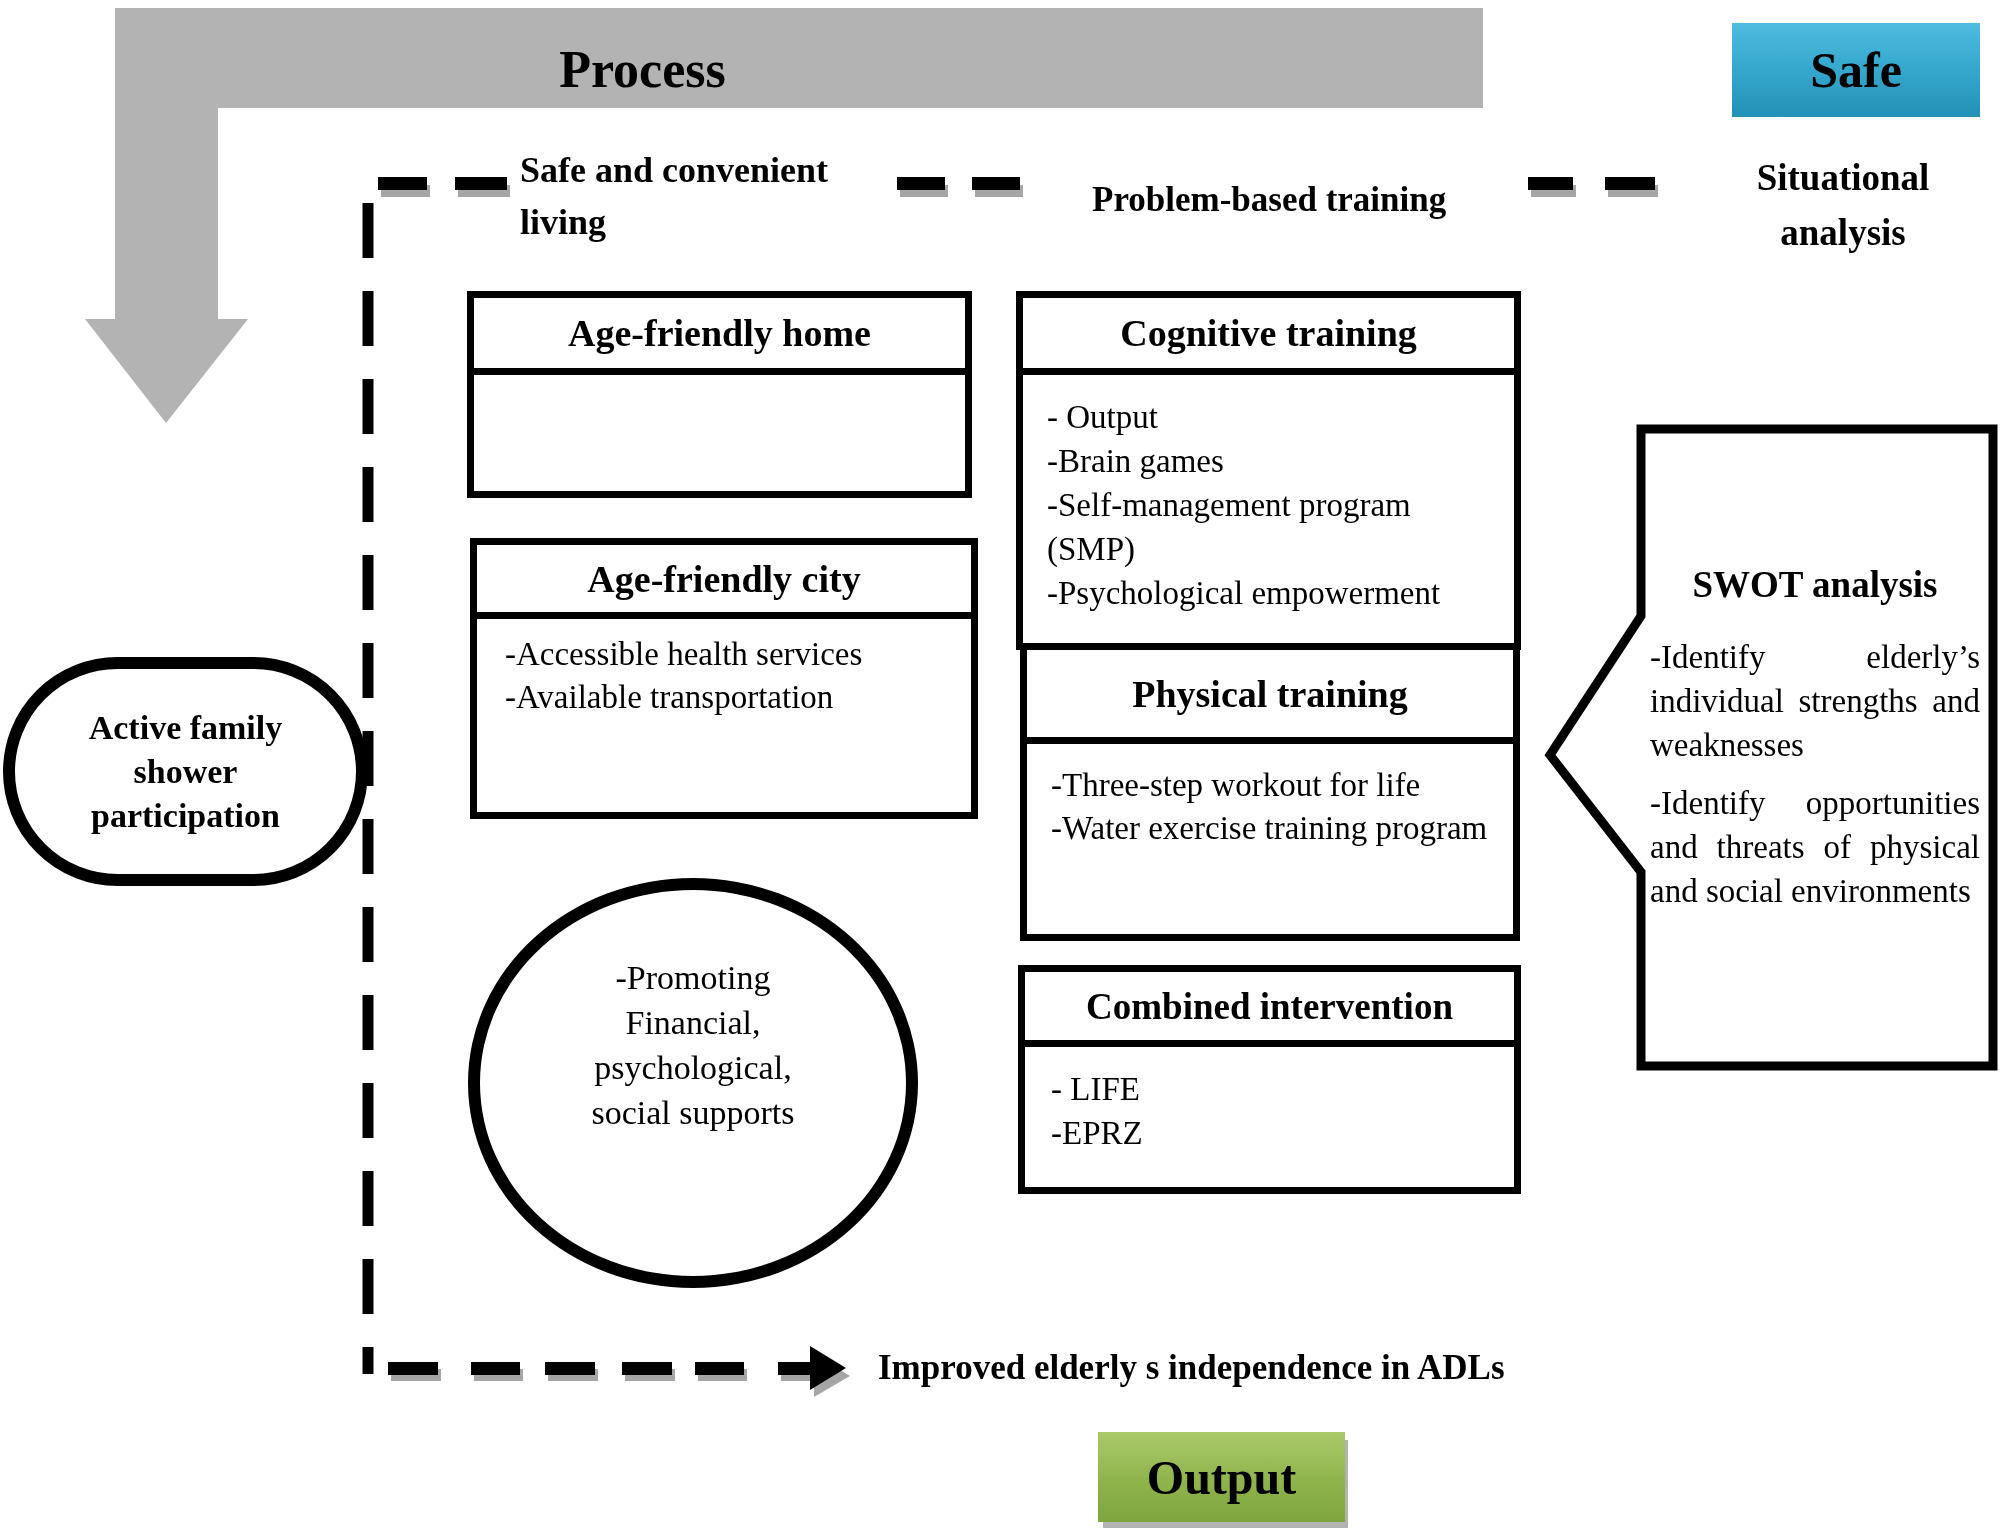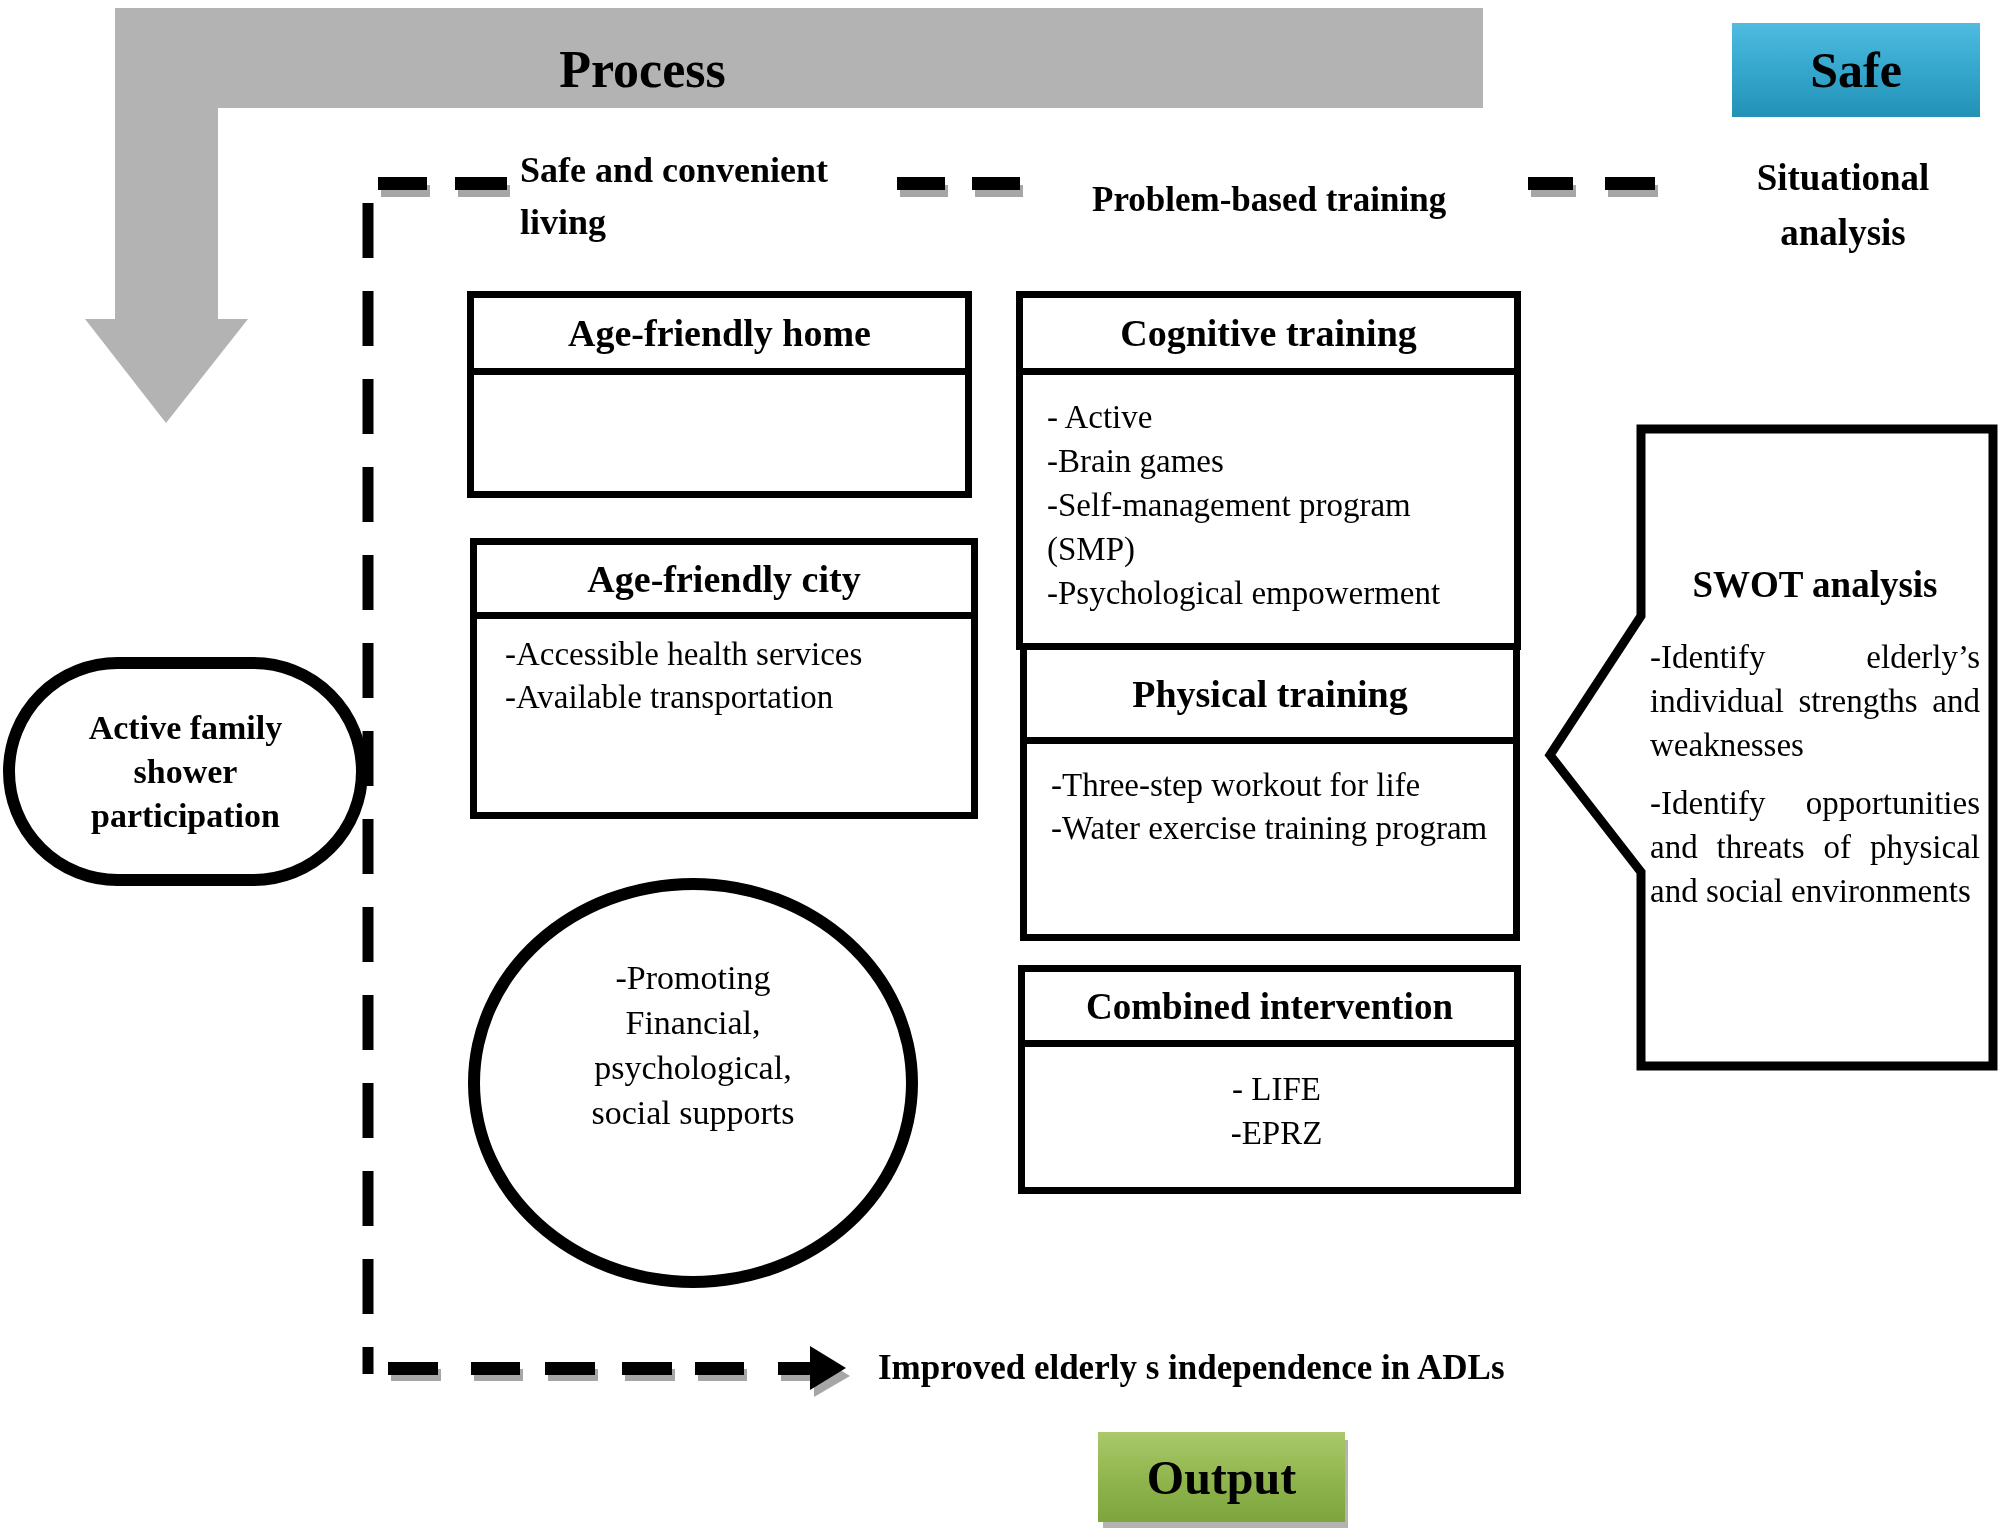--- a/index.html
+++ b/index.html
@@ -65,21 +65,21 @@
   #box-cognitive { left:1016px; top:291px; width:505px; height:359px; }
   #box-cognitive .dbox-title { height:77px; }
   #box-cognitive .dbox-body  { padding:20px 12px 0 24px; }
 
   #box-physical { left:1020px; top:643px; width:500px; height:298px; }
   #box-physical .dbox-title { height:94px; }
   #box-physical .dbox-body  { padding:20px 14px 0 24px; line-height:43px; }
 
   #box-combined { left:1018px; top:965px; width:503px; height:229px; }
   #box-combined .dbox-title { height:75px; font-size:37px; }
-  #box-combined .dbox-body  { padding:20px 12px 0 26px;text-align:center; }
+  #box-combined .dbox-body  { padding:20px 12px 0 26px; }
 
   
   #swot-content { left:1650px; top:429px; width:330px; }
   #swot-title {
     margin-top:132px; text-align:center;
     font-size:37px; font-weight:bold; line-height:48px;
   }
   .swot-p {
     margin-top:14px; font-size:33px; line-height:44px;
     text-align:justify; text-align-last:left;
@@ -184,21 +184,21 @@
     <div class="dbox-title">Age-friendly city</div>
     <div class="dbox-body">
       <div>-Accessible health services</div>
       <div>-Available transportation</div>
     </div>
   </div>
 
   <div class="abs dbox" id="box-cognitive">
     <div class="dbox-title">Cognitive training</div>
     <div class="dbox-body">
-      <div>- Active</div>
+      <div>- Output</div>
       <div>-Brain games</div>
       <div>-Self-management program (SMP)</div>
       <div>-Psychological empowerment</div>
     </div>
   </div>
 
   <div class="abs dbox" id="box-physical">
     <div class="dbox-title">Physical training</div>
     <div class="dbox-body">
       <div>-Three-step workout for life</div>

